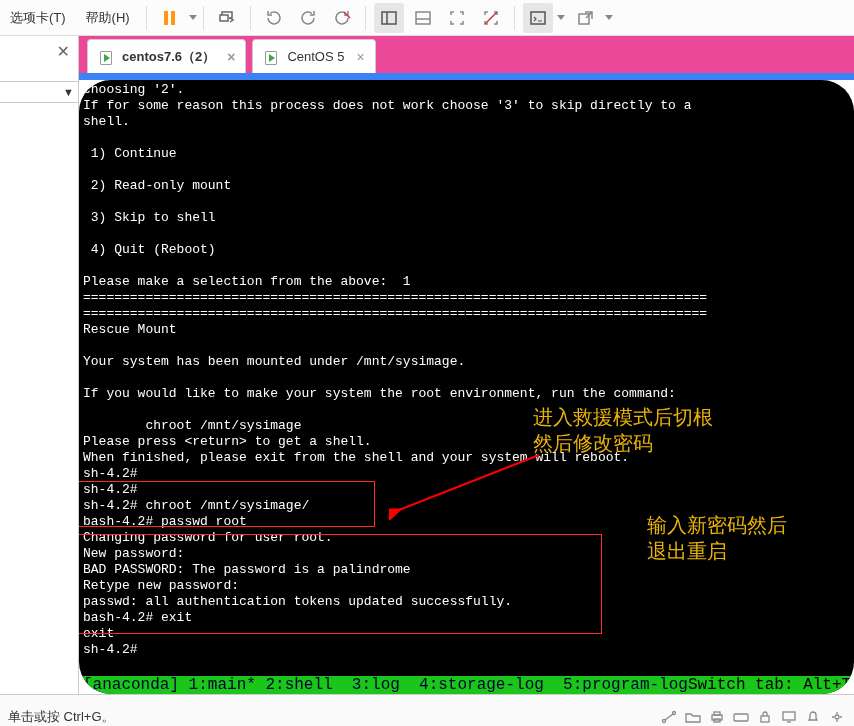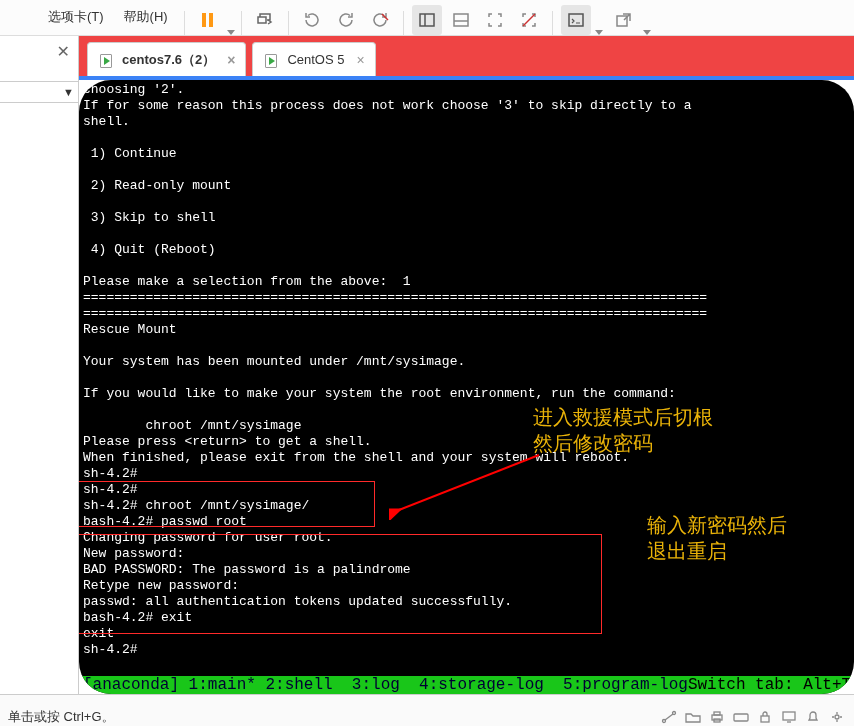--- a/index.html
+++ b/index.html
@@ -9,24 +9,23 @@
     font-family: "Microsoft YaHei", sans-serif;
     font-size: 13px;
     background: #fff;
     color: #333;
     overflow: hidden;
     position: relative;
   }
   .topbar {
     height: 36px;
     display: flex;
-    align-items: flex-end;
+    align-items: center;
     border-bottom: 1px solid #ddd;
     background: #fcfcfc;
-    padding-left: 38px;
   }
   .menu-item {
     padding: 0 10px;
     height: 36px;
     display: flex;
     align-items: center;
     cursor: default;
   }
   .tb-sep {
     width: 1px; height: 24px; background: #ddd; margin: 0 6px;
@@ -74,22 +73,22 @@
     display: flex;
     flex-direction: column;
     min-width: 0;
   }
   .tabs {
     height: 44px;
     display: flex;
     align-items: flex-end;
     padding-left: 8px;
     gap: 6px;
-    border-bottom: 4px solid #3b82f6;
-    background: #ef4444;
+    border-bottom: 7px solid #3b82f6;
+    background: #ec4899;
   }
   .tab {
     height: 34px;
     border: 1px solid #ccc;
     border-bottom: none;
     border-radius: 4px 4px 0 0;
     background: #fff;
     display: flex;
     align-items: center;
     padding: 0 10px;

